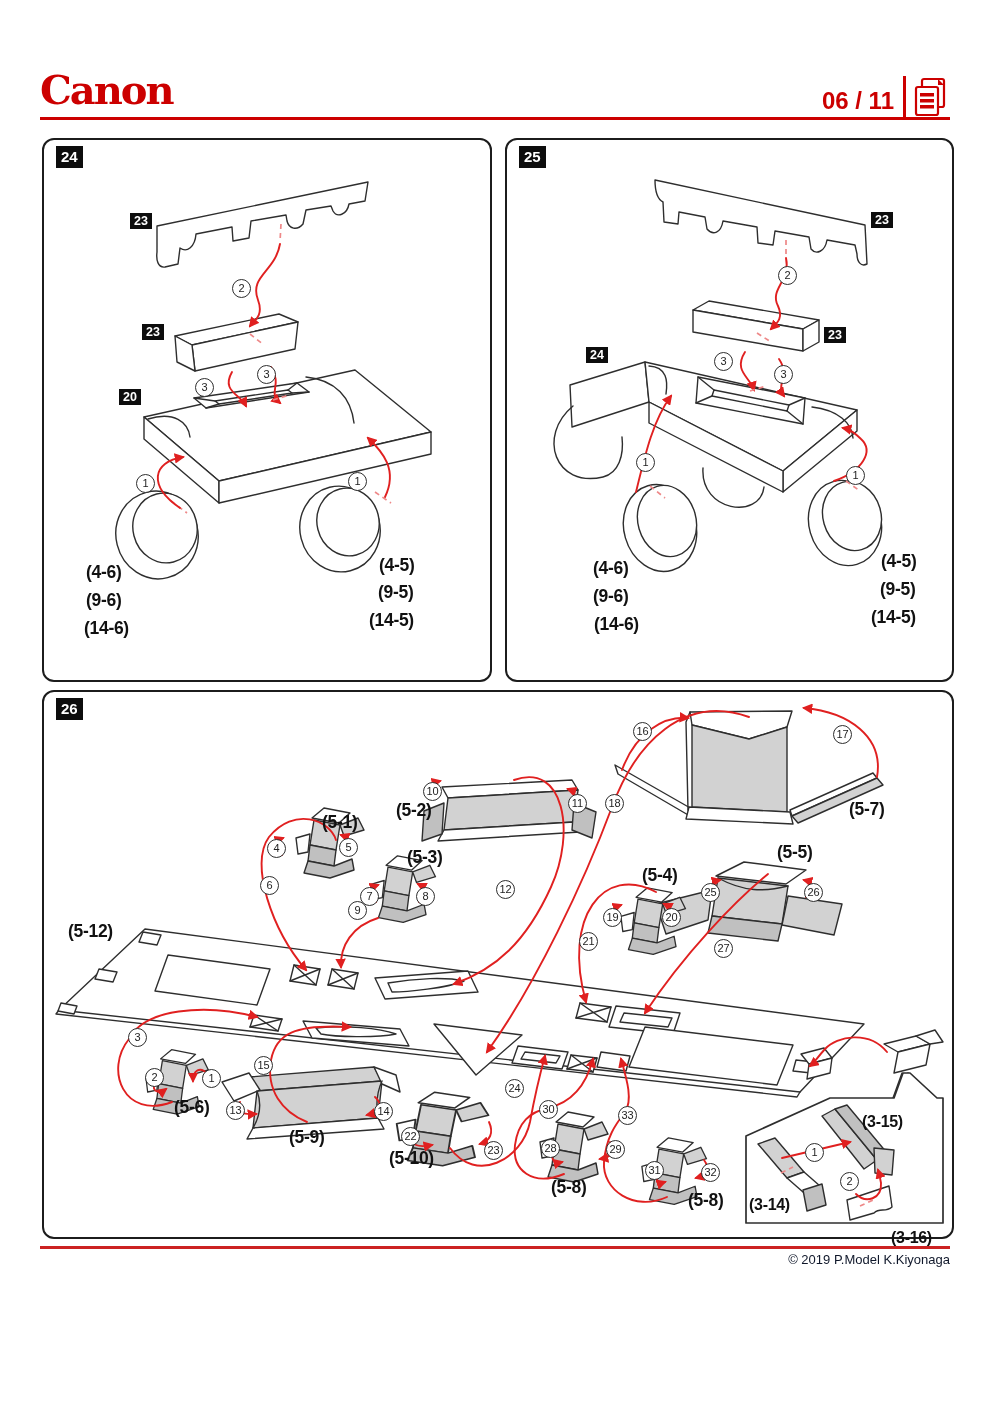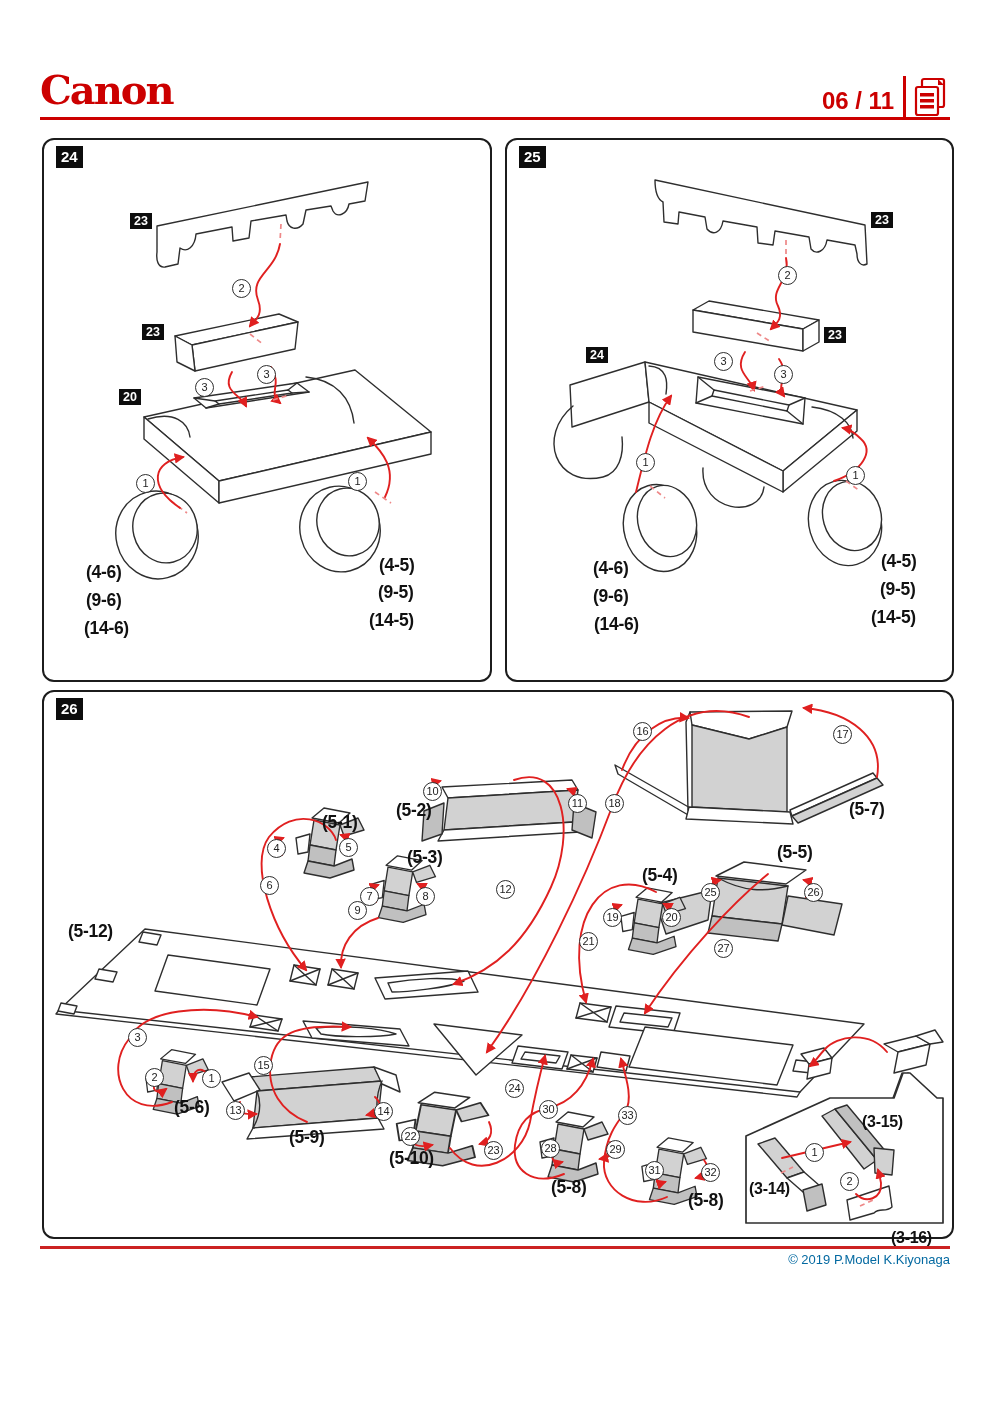--- a/index.html
+++ b/index.html
@@ -8,21 +8,21 @@
   
   .brand{position:absolute;left:40px;top:70px;color:#cc0000;
          font-family:"DejaVu Serif",serif;font-weight:bold;font-size:40px;line-height:1;
          letter-spacing:-2px;}
   .pagenum{position:absolute;top:87px;right:98px;color:#cc0000;font-weight:bold;font-size:24px;}
   .hdr-div{position:absolute;top:76px;right:86px;width:3px;height:44px;background:#cc0000;}
   .hdr-icon{position:absolute;top:77px;right:42px;}
   .hdr-rule{position:absolute;left:40px;top:117px;width:910px;height:3px;background:#cc0000;}
   
   .ftr-rule{position:absolute;left:40px;top:1246px;width:910px;height:2.5px;background:#cc2222;}
-  .copyright{position:absolute;top:1252px;right:42px;color:#0369a1;font-size:13px;}
+  .copyright{position:absolute;top:1252px;right:42px;color:#0f172a;font-size:13px;}
   
   .panel{position:absolute;border:2.2px solid #1c1c1c;border-radius:12px;background:#fff;}
   .panel svg{position:absolute;left:0;top:0;}
   .steptag{position:absolute;background:#0d0d0d;color:#fff;font-weight:bold;font-size:15px;
            line-height:1.3;padding:1px 5px;}
   .tag{position:absolute;background:#0d0d0d;color:#fff;font-weight:bold;font-size:12.5px;
        line-height:1.3;padding:0 4px;}
   .circ{position:absolute;width:19px;height:19px;border:1.5px solid #2e2e2e;border-radius:50%;
         background:#fff;color:#222;font-size:11px;line-height:16px;text-align:center;
         box-sizing:border-box;}
@@ -348,21 +348,21 @@
     <span class="plab" style="left:733px;top:151px;">(5-5)</span>
     <span class="plab" style="left:805px;top:108px;">(5-7)</span>
     <span class="plab" style="left:24px;top:230px;">(5-12)</span>
     <span class="plab" style="left:130px;top:406px;">(5-6)</span>
     <span class="plab" style="left:245px;top:436px;">(5-9)</span>
     <span class="plab" style="left:345px;top:457px;">(5-10)</span>
     <span class="plab" style="left:507px;top:486px;">(5-8)</span>
     <span class="plab" style="left:644px;top:499px;">(5-8)</span>
 
     <span class="plab sm" style="left:818px;top:421px;">(3-15)</span>
-    <span class="plab sm" style="left:705px;top:488px;">(3-14)</span>
+    <span class="plab sm" style="left:705px;top:504px;">(3-14)</span>
     <span class="plab sm" style="left:847px;top:509px;margin-top:28px;">(3-16)</span>
 
     <span class="circ" style="left:223px;top:147px;">4</span>
     <span class="circ" style="left:295px;top:146px;">5</span>
     <span class="circ" style="left:216px;top:184px;">6</span>
     <span class="circ" style="left:379px;top:90px;">10</span>
     <span class="circ" style="left:524px;top:102px;">11</span>
     <span class="circ" style="left:452px;top:188px;">12</span>
     <span class="circ" style="left:316px;top:195px;">7</span>
     <span class="circ" style="left:372px;top:195px;">8</span>

